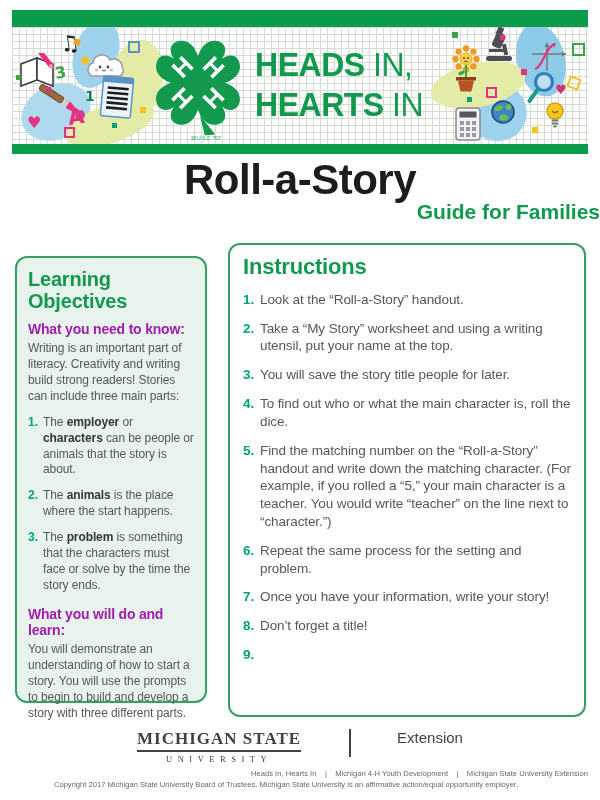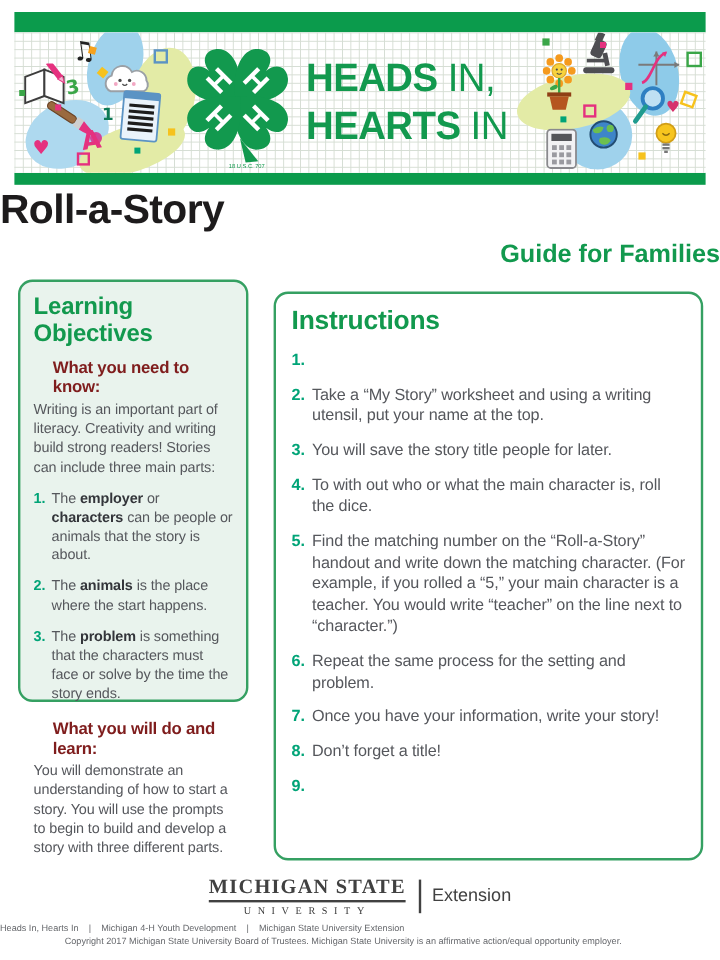--- a/index.html
+++ b/index.html
@@ -21,47 +21,47 @@
 
   .clover{position:absolute;left:138px;top:6px;width:96px;height:110px;}
   .cloverH{font-family:"Liberation Sans",sans-serif;font-weight:bold;font-size:26px;fill:#fff;}
   .clovercap{font-size:5px;fill:#12994e;font-family:"Liberation Sans",sans-serif;}
 
   .htxt{position:absolute;left:243px;top:18px;color:#12994e;font-size:33px;line-height:40px;letter-spacing:-0.5px;transform:scaleX(.97);transform-origin:left top;white-space:nowrap;}
   .hb{font-weight:800;}
   .hr{font-weight:400;}
 
   
-  .title{position:absolute;left:0;top:156px;width:600px;font-size:34px;font-weight:800;color:#1d1b1c;letter-spacing:-0.5px;}
+  .title{position:absolute;left:0;top:156px;width:600px;text-align:center;font-size:42px;font-weight:800;color:#1d1b1c;letter-spacing:-0.5px;}
   .subtitle{position:absolute;left:0;top:200px;width:600px;text-align:right;font-size:21px;font-weight:800;color:#12994e;}
 
   
   .panel{position:absolute;border:2px solid #35a062;border-radius:12px;box-sizing:border-box;}
-  .panel.left{left:15px;top:233px;width:192px;height:352px;background:#e9f3ed;padding:8px 11px;}
+  .panel.left{left:15px;top:256px;width:192px;height:447px;background:#e9f3ed;padding:8px 11px;}
   .panel.right{left:228px;top:243px;width:358px;height:474px;background:#fff;padding:8px 13px;}
   .panel h2{margin:2px 0 8px 0;color:#12994e;font-size:20px;line-height:1.12;font-weight:800;letter-spacing:-0.2px;}
   .panel.right h2{font-size:22px;margin-bottom:6px;}
-  .panel h3{margin:8px 0 4px 16px;color:#7f1d1d;font-size:14px;font-weight:800;letter-spacing:-0.2px;}
+  .panel h3{margin:8px 0 4px 0;color:#a21caf;font-size:14px;font-weight:800;letter-spacing:-0.2px;}
   .panel p{margin:0;color:#55575c;font-size:12px;line-height:1.33;letter-spacing:-0.1px;}
   .li{display:flex;margin-top:10px;}
   .li .num{flex:0 0 15px;color:#00a477;font-weight:800;font-size:12px;line-height:1.33;}
   .li .txt{color:#55575c;font-size:12px;line-height:1.33;letter-spacing:-0.1px;}
   .li .txt b{color:#33353a;}
   .panel.right .li{margin-top:11px;}
   .panel.right .li .num{flex:0 0 17px;font-size:13.5px;}
   .panel.right .li .txt{font-size:13.5px;line-height:1.32;}
 
   
-  .msu{position:absolute;left:0;top:729px;width:600px;display:flex;justify-content:center;align-items:center;color:#414141;}
+  .msu{position:absolute;left:0;top:729px;width:600px;display:flex;justify-content:center;color:#414141;gap:37px;}
   .msu-left{text-align:center;}
   .msu-l1{font-family:"Liberation Serif",serif;font-weight:bold;font-size:17px;letter-spacing:1px;border-bottom:2px solid #414141;padding-bottom:1px;}
   .msu-l2{font-family:"Liberation Serif",serif;font-size:8.5px;letter-spacing:5.5px;margin-top:2px;}
   .msu-div{width:2px;height:28px;background:#414141;margin:0 9px 0 11px;}
   .msu-right{font-size:15px;color:#414141;}
-  .credits{position:absolute;left:0;top:769px;width:588px;text-align:left;font-size:7.6px;color:#66686c;white-space:pre;}
+  .credits{position:absolute;left:0;top:769px;width:588px;text-align:right;font-size:7.6px;color:#66686c;white-space:pre;}
   .copyright{position:absolute;left:0;top:780px;width:572px;text-align:center;font-size:7.6px;color:#66686c;}
 </style>
 </head>
 <body>
 
 <div class="page">
 
   <div class="banner">
     <div class="bar top"></div>
     <div class="gridband">
@@ -257,32 +257,33 @@
 
     <h3 style="margin-top:12px;">What you will do and learn:</h3>
     <p>You will demonstrate an understanding of how to start a story. You will use the prompts to begin to build and develop a story with three different parts.</p>
   </section>
 
   <section class="panel right">
     <h2>Instructions</h2>
 
     <div class="li">
       <span class="num">1.</span>
+      <span class="txt">Look at the “Roll-a-Story” handout.</span>
     </div>
     <div class="li">
       <span class="num">2.</span>
       <span class="txt">Take a “My Story” worksheet and using a writing utensil, put your name at the top.</span>
     </div>
     <div class="li">
       <span class="num">3.</span>
       <span class="txt">You will save the story title people for later.</span>
     </div>
     <div class="li">
       <span class="num">4.</span>
-      <span class="txt">To with out who or what the main character is, roll the dice.</span>
+      <span class="txt">To find out who or what the main character is, roll the dice.</span>
     </div>
     <div class="li">
       <span class="num">5.</span>
       <span class="txt">Find the matching number on the “Roll-a-Story” handout and write down the matching character. (For example, if you rolled a “5,” your main character is a teacher. You would write “teacher” on the line next to “character.”)</span>
     </div>
     <div class="li">
       <span class="num">6.</span>
       <span class="txt">Repeat the same process for the setting and problem.</span>
     </div>
     <div class="li">

